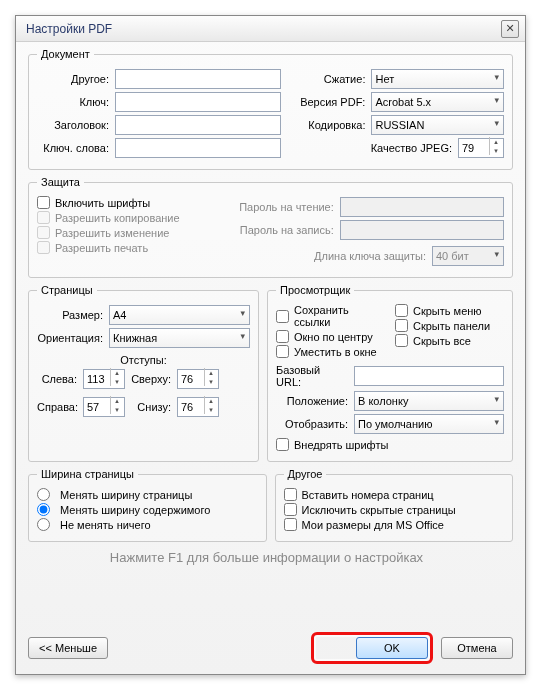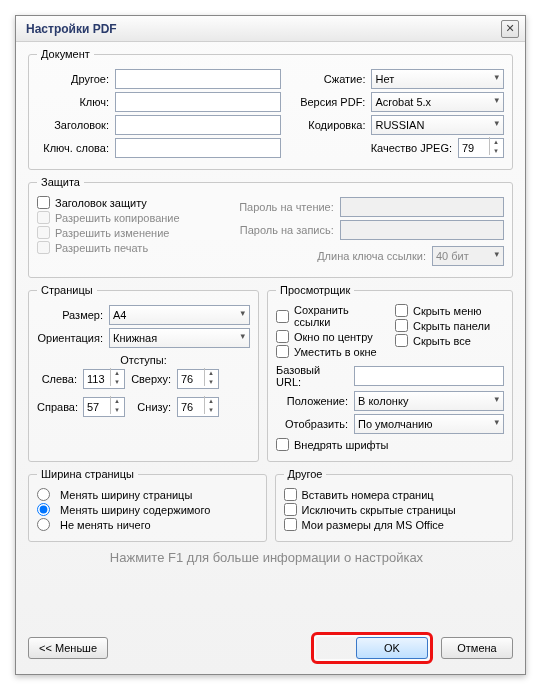--- a/index.html
+++ b/index.html
@@ -26,21 +26,21 @@
   .titlebar {
     height: 26px;
     background: linear-gradient(#fdfdfd,#e9e9e9);
     border-bottom: 1px solid #cfcfcf;
     display: flex;
     align-items: center;
     padding: 0 6px 0 10px;
     color: #2a3b6b;
     font-size: 12px;
   }
-  .titlebar .title { flex:1;font-weight:bold; }
+  .titlebar .title { flex:1; }
   .close-btn {
     width:18px; height:18px;
     border:1px solid #8a8a8a;
     background:linear-gradient(#f6f6f6,#e2e2e2);
     display:flex; align-items:center; justify-content:center;
     font-size:11px; color:#444;
     border-radius:2px;
     cursor:pointer;
   }
   .content {
@@ -163,21 +163,21 @@
         </div>
       </div>
     </fieldset>
 
     <fieldset>
       <legend>Защита</legend>
       <div class="cols">
         <div style="flex:.8">
           <label class="chk">
               <input type="checkbox" style="">
-              <span>Заголовок защиту</span>
+              <span>Включить шрифты</span>
             </label>
           <label class="chk disabled">
               <input type="checkbox" disabled="" style="">
               <span>Разрешить копирование</span>
             </label>
           <label class="chk disabled">
               <input type="checkbox" disabled="" style="">
               <span>Разрешить изменение</span>
             </label>
           <label class="chk disabled">
@@ -188,21 +188,21 @@
         <div style="flex:1.2">
           <div class="row">
             <span class="lbl disabled" style="width:110px">Пароль на чтение:</span>
             <input class="txt disabled-input" style="flex: 1 1 0%;" disabled="">
           </div>
           <div class="row">
             <span class="lbl disabled" style="width:110px">Пароль на запись:</span>
             <input class="txt disabled-input" style="flex: 1 1 0%;" disabled="">
           </div>
           <div class="row" style="margin-top:6px">
-            <span class="lbl disabled" style="flex:1">Длина ключа ссылки:</span>
+            <span class="lbl disabled" style="flex:1">Длина ключа защиты:</span>
             <span class="sel-wrap"><input class="sel disabled-input" style="width: 72px;" disabled="" value="40 бит"></span>
           </div>
         </div>
       </div>
     </fieldset>
 
     <div class="two-col">
       <fieldset>
         <legend>Страницы</legend>
         <div class="row">

